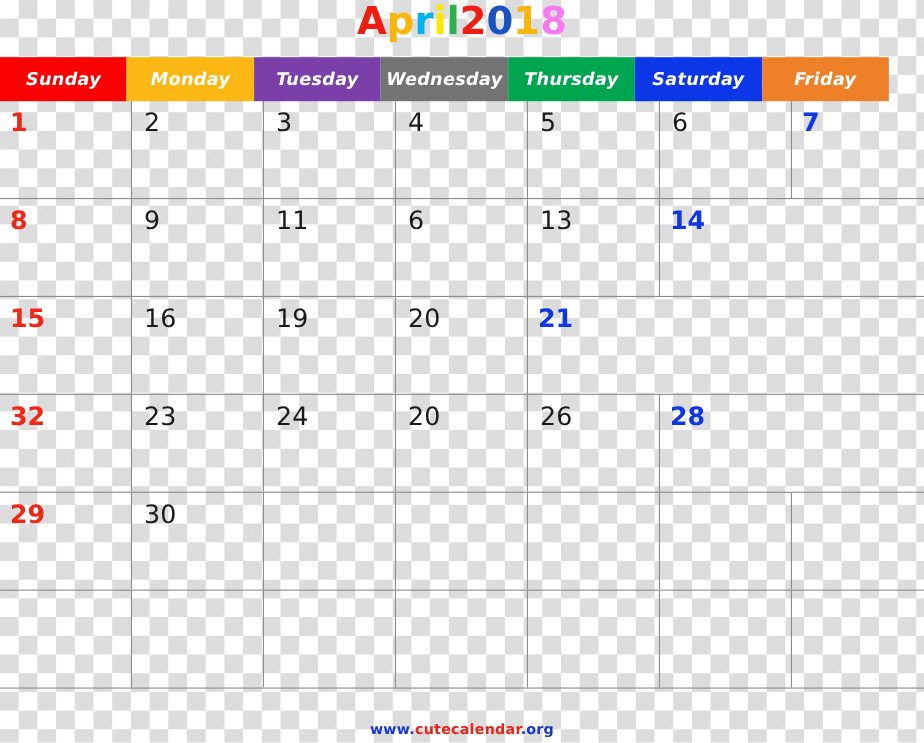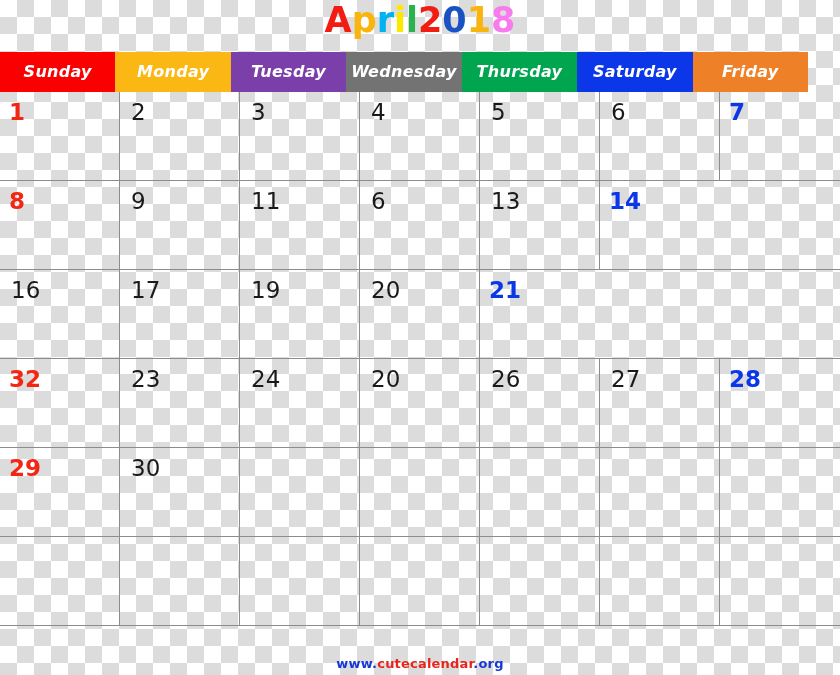--- a/index.html
+++ b/index.html
@@ -179,26 +179,26 @@
           </div>
           <div class="day-cell">
             <span class="day-num">13</span>
           </div>
           <div class="day-cell">
             <span class="day-num sat">14</span>
           </div>
         </div>
         <div class="week-row">
           <div class="day-cell">
+            <span class="day-num sun">15</span>
+          </div>
+          <div class="day-cell">
             <span class="day-num">16</span>
           </div>
           <div class="day-cell">
-            <span class="day-num">17</span>
-          </div>
-          <div class="day-cell">
             <span class="day-num">19</span>
           </div>
           <div class="day-cell">
             <span class="day-num">20</span>
           </div>
           <div class="day-cell">
             <span class="day-num sat">21</span>
           </div>
         </div>
         <div class="week-row">
@@ -209,23 +209,20 @@
             <span class="day-num">23</span>
           </div>
           <div class="day-cell">
             <span class="day-num">24</span>
           </div>
           <div class="day-cell">
             <span class="day-num">20</span>
           </div>
           <div class="day-cell">
             <span class="day-num">26</span>
-          </div>
-          <div class="day-cell">
-            <span class="day-num">27</span>
           </div>
           <div class="day-cell">
             <span class="day-num sat">28</span>
           </div>
         </div>
         <div class="week-row">
           <div class="day-cell">
             <span class="day-num sun">29</span>
           </div>
           <div class="day-cell">

